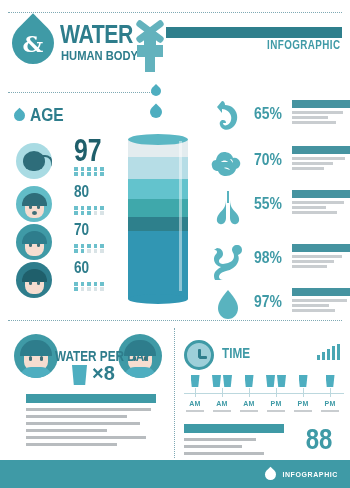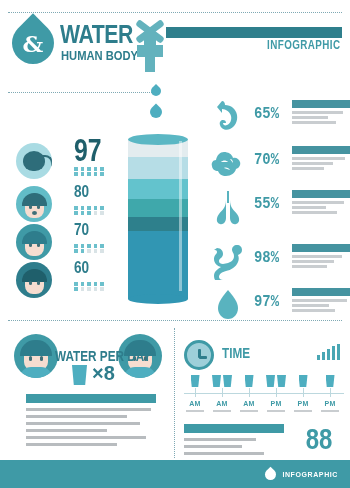--- a/index.html
+++ b/index.html
@@ -159,21 +159,21 @@
   .glass .shine {
     position: absolute; right: 6px; top: 2px; width: 3px; height: 150px;
     background: rgba(255,255,255,0.45); z-index: 4;
   }
   .glass .bottom {
     position: absolute; left: 0; bottom: -5px; width: 60px; height: 10px;
     background: #3196b3; border-radius: 50%;
   }
 
   
-  .stat-row { position: absolute; left: 208px; width: 142px; height: 44px; font-family: Liberation Mono, monospace; }
+  .stat-row { position: absolute; left: 208px; width: 142px; height: 44px; }
   .organ { position: absolute; left: 0; top: 2px; width: 40px; height: 38px; color: #59b3bf; }
   .pct {
     position: absolute; left: 46px; top: 8px;
     font-size: 17px; font-weight: bold; color: #3f9aa6;
     transform: scaleX(0.82); transform-origin: left center;
   }
   .lines { position: absolute; left: 84px; top: 4px; width: 58px; }
   .lines .bar { height: 8px; background: #4593a0; margin-bottom: 3px; width: 100%; }
   .lines .gl { height: 2.6px; background: #c9cdd0; margin-bottom: 2.6px; }
 
@@ -296,20 +296,24 @@
     <div class="handle-a"></div>
     <div class="handle-b"></div>
     <div class="neck"></div>
     <div class="body"></div>
     <div class="spout"></div>
   </div>
   <div class="pipe"></div>
   <div class="drop-sm drop1"></div>
   <div class="drop-sm drop2"></div>
 
+  <div class="age-head">
+    <div class="age-dot"></div>
+    <div class="age-label">AGE</div>
+  </div>
   <div id="age-rows">
       <div class="age-row" style="top: 143px;">
         <div class="avatar-circle" style="background: rgb(169, 219, 227);">
           <div class="fetus"></div>
         </div>
         <div class="age-num big">97</div>
         <div class="dotgrid" style="top: 24px;">
           <i></i>
           <i></i>
           <i></i>

